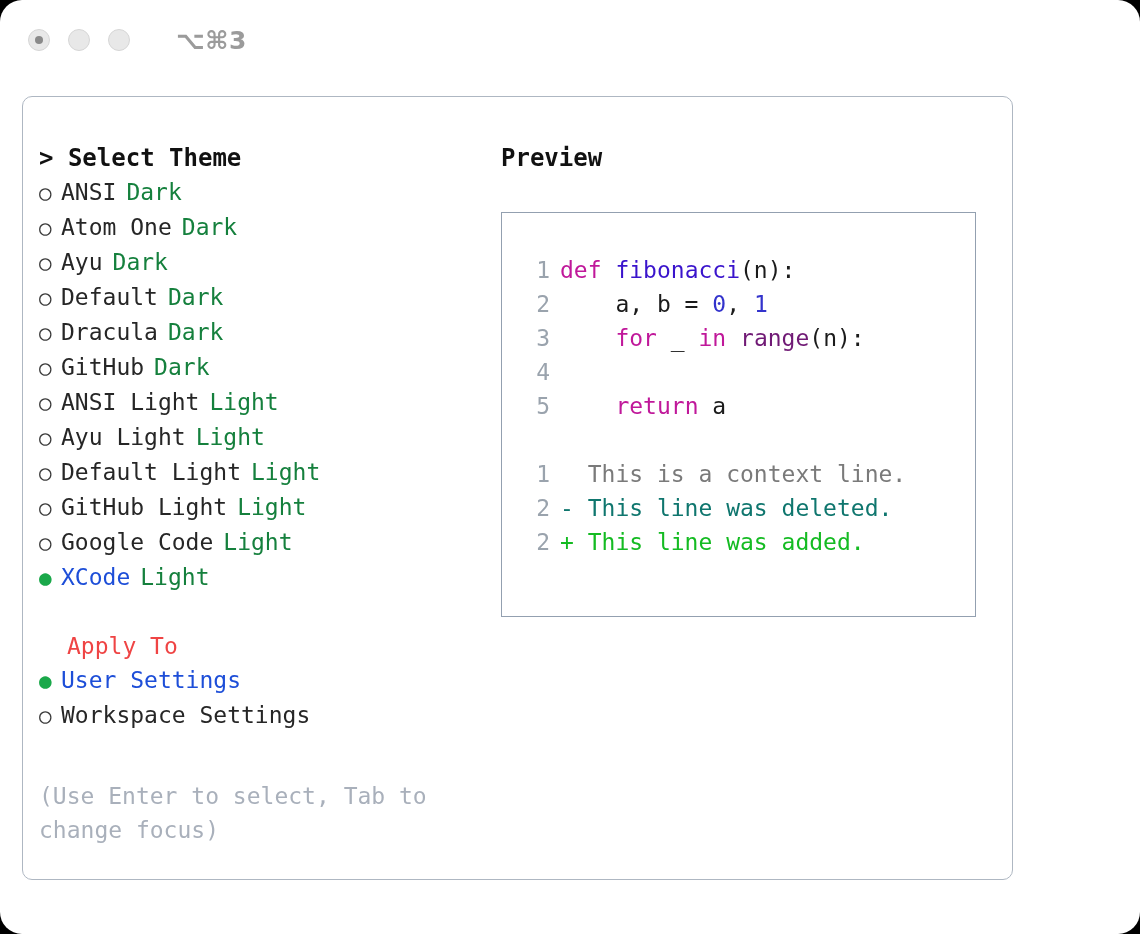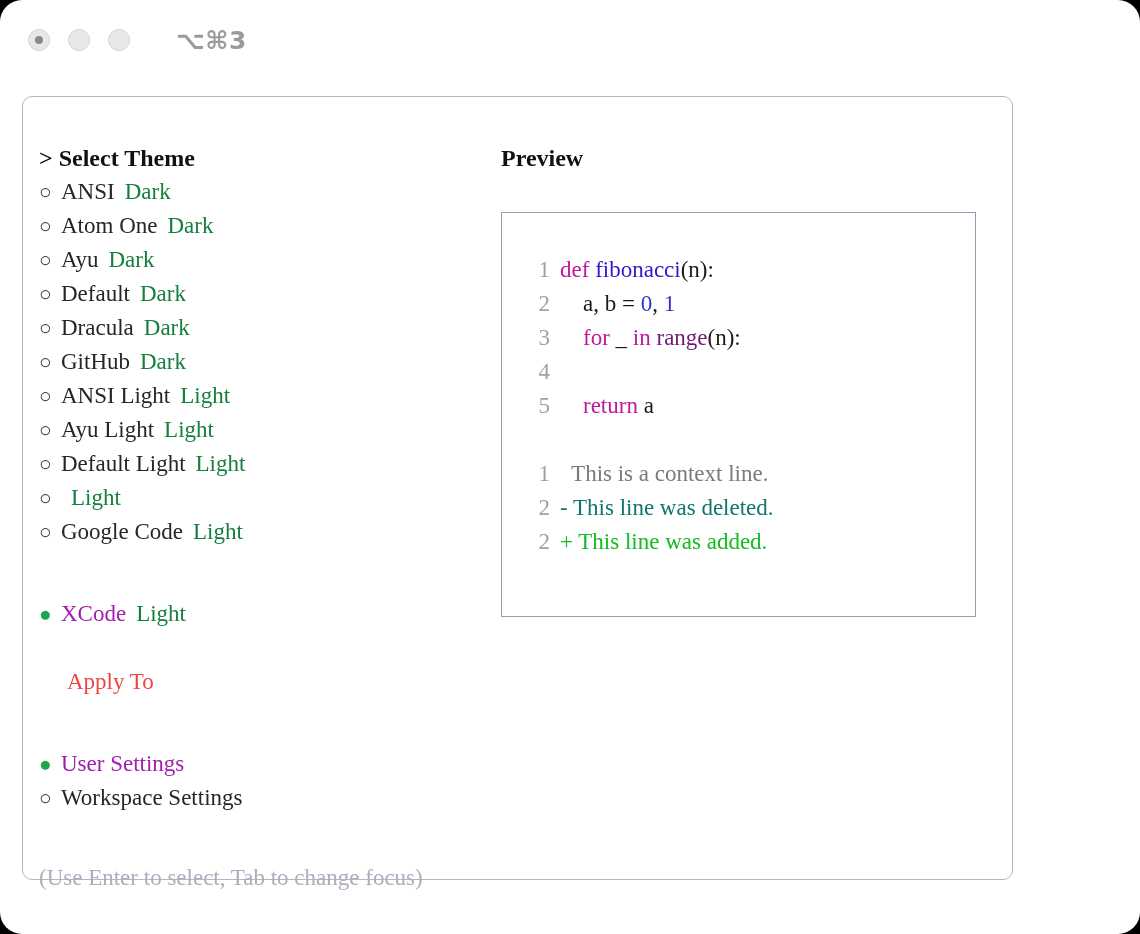--- a/index.html
+++ b/index.html
@@ -70,21 +70,20 @@
   .panel {
     position: absolute;
     left: 22px;
     top: 96px;
     width: 991px;
     height: 784px;
     border: 1.5px solid #aeb7c2;
     border-radius: 10px;
     box-sizing: border-box;
     background: #ffffff;
-    font-family: Liberation Serif, serif;
   }
 
   .columns {
     position: absolute;
     left: 0; top: 0;
     width: 100%;
     height: 100%;
   }
 
   
@@ -116,22 +115,21 @@
     font-size: 21px;
   }
   .marker.filled {
     color: #1aa84a;
     font-size: 21px;
   }
   .theme-name {
     color: #262626;
   }
   .theme-row.selected .theme-name {
-    color: #a21caf;
-    margin-top: 48px;
+    color: #1d4ed8;
   }
   .theme-kind {
     color: #15803d;
     margin-left: 10px;
   }
   .section-head {
     font-size: 23px;
     color: #ef4444;
     line-height: 34px;
     white-space: pre;
@@ -221,21 +219,21 @@
         <div id="theme-list">
             <div class="theme-row"><span class="marker">○</span><span class="theme-name">ANSI</span><span class="theme-kind">Dark</span></div>
             <div class="theme-row"><span class="marker">○</span><span class="theme-name">Atom One</span><span class="theme-kind">Dark</span></div>
             <div class="theme-row"><span class="marker">○</span><span class="theme-name">Ayu</span><span class="theme-kind">Dark</span></div>
             <div class="theme-row"><span class="marker">○</span><span class="theme-name">Default</span><span class="theme-kind">Dark</span></div>
             <div class="theme-row"><span class="marker">○</span><span class="theme-name">Dracula</span><span class="theme-kind">Dark</span></div>
             <div class="theme-row"><span class="marker">○</span><span class="theme-name">GitHub</span><span class="theme-kind">Dark</span></div>
             <div class="theme-row"><span class="marker">○</span><span class="theme-name">ANSI Light</span><span class="theme-kind">Light</span></div>
             <div class="theme-row"><span class="marker">○</span><span class="theme-name">Ayu Light</span><span class="theme-kind">Light</span></div>
             <div class="theme-row"><span class="marker">○</span><span class="theme-name">Default Light</span><span class="theme-kind">Light</span></div>
-            <div class="theme-row"><span class="marker">○</span><span class="theme-kind">Light</span></div>
+            <div class="theme-row"><span class="marker">○</span><span class="theme-name">GitHub Light</span><span class="theme-kind">Light</span></div>
             <div class="theme-row"><span class="marker">○</span><span class="theme-name">Google Code</span><span class="theme-kind">Light</span></div>
             <div class="theme-row selected"><span class="marker filled">●</span><span class="theme-name">XCode</span><span class="theme-kind">Light</span></div>
           </div>
 
         <div class="spacer"></div>
 
         <div class="section-head">Apply To</div>
 
         <div id="apply-list">
             <div class="theme-row selected"><span class="marker filled">●</span><span class="theme-name">User Settings</span></div>

